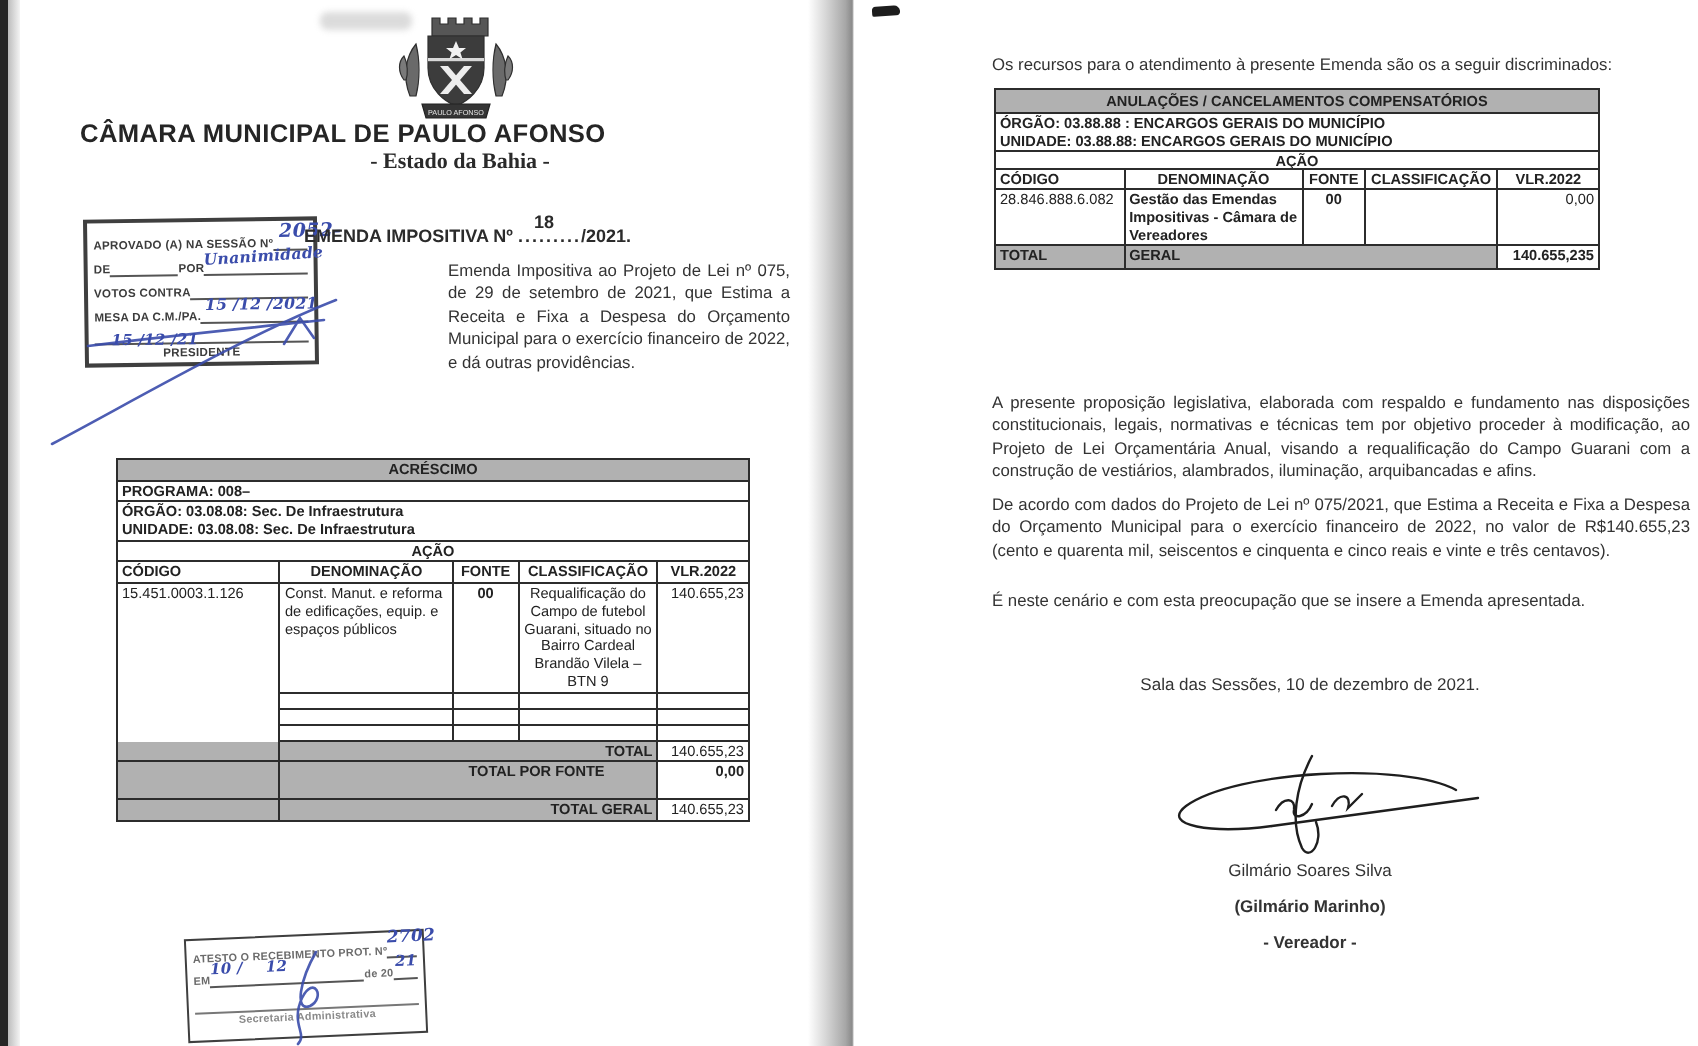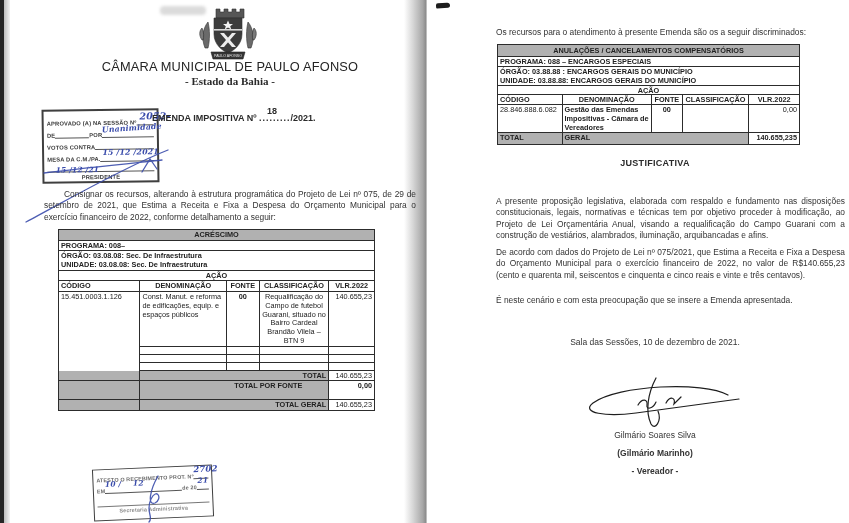--- a/index.html
+++ b/index.html
@@ -9,21 +9,21 @@
 
   
   .edge-left   { left:0; top:0; width:4px; height:523px; background:#262626; }
   .edge-left2  { left:4px; top:0; width:6px; height:523px; background:linear-gradient(90deg,#bdbdbd,#f4f4f4); }
   .divider     { left:404px; top:0; width:24px; height:523px;
                  background:linear-gradient(90deg,#ffffff 0%,#d9d9d9 35%,#a7a7a7 78%,#8a8a8a 92%,#ffffff 96%); }
   .smudge-top  { left:160px; top:6px; width:46px; height:9px; background:#9b9b9b; opacity:.35; filter:blur(1.5px); border-radius:4px; }
   .mark-right  { left:436px; top:3px; width:14px; height:5px; background:#1d1d1d; border-radius:2px 3px 2px 1px; transform:rotate(-4deg); }
 
   
-  .doc-title   { left:40px; top:59px; width:380px; text-align:center; font-size:12.8px; font-weight:400; letter-spacing:.2px; color:#252525; }
+  .doc-title   { left:40px; top:59px; width:380px; font-size:12.8px; font-weight:700; letter-spacing:.2px; color:#252525; }
   .doc-sub     { left:40px; top:75px; width:380px; text-align:center; font-family:"Liberation Serif", serif; font-weight:bold; font-size:11px; color:#2a2a2a; }
   .para        { font-size:8.4px; line-height:11.4px; text-align:justify; color:#333; }
   .emenda-line { left:152px; top:113px; font-size:9px; font-weight:bold; color:#2b2b2b; }
   .dots        { position:relative; letter-spacing:1px; }
   .dots .num   { position:absolute; top:-7px; left:8px; font-weight:bold; font-size:9px; letter-spacing:0; }
 
   
   .tbl   { border:1px solid #2c2c2c; font-size:7.3px; line-height:8.8px; color:#222; box-sizing:border-box; background:#fff; }
   .trow  { display:flex; box-sizing:border-box; }
   .bb    { border-bottom:1px solid #2c2c2c; }
@@ -119,22 +119,22 @@
         <path d="M22,35 C62,30 102,26 140,22"></path>
         <path d="M120,34 L128,21 L135,31"></path>
       </g>
     </svg>
 
     <div class="abs emenda-line">
       <span>EMENDA IMPOSITIVA Nº</span>
       <span class="dots"><span>.........</span><span class="num">18</span></span><span>/2021.</span>
     </div>
 
-
-    <div class="abs para" style="left:44px;top:189px;width:372px;text-indent:20px;">Consignar os recursos, alterando à estrutura programática do Projeto de Lei nº 075, de 29 de setembro de 2021, que Estima a Receita e Fixa a Despesa do Orçamento Municipal para o exercício financeiro de 2022, conforme detalhamento a seguir:</div>
+    <div class="abs para" style="left:224px;top:130px;width:171px;">Emenda Impositiva ao Projeto de Lei nº 075, de 29 de setembro de 2021, que Estima a Receita e Fixa a Despesa do Orçamento Municipal para o exercício financeiro de 2022, e dá outras providências.</div>
+
 
     <div class="abs tbl" style="left:58px;top:229px;width:317px;">
       <div class="trow bb gray" style="height:11px;">
           <div class="cell cen bold" style="width:100%;">ACRÉSCIMO</div>
         </div>
       <div class="trow bb" style="height:10px;">
           <div class="cell bold" style="width:100%;">PROGRAMA:  008–</div>
         </div>
       <div class="trow bb" style="height:20px;">
         <div class="cell bold" style="width:100%;">
@@ -227,23 +227,20 @@
   </div>
 
   <div class="abs" style="left:428px;top:0;width:421px;height:523px;">
 
     <div class="abs para" style="left:68px;top:27px;width:349px;">Os recursos para o atendimento à presente Emenda são os a seguir discriminados:</div>
 
     <div class="abs tbl" style="left:69px;top:44px;width:303px;">
       <div class="trow bb gray" style="height:12px;">
           <div class="cell cen bold" style="width:100%;padding-top:2px;">ANULAÇÕES / CANCELAMENTOS COMPENSATÓRIOS</div>
         </div>
-      <div class="trow bb" style="height:10px;">
-          <div class="cell bold" style="width:100%;">PROGRAMA:  088  – ENCARGOS ESPECIAIS</div>
-        </div>
       <div class="trow bb" style="height:19px;">
         <div class="cell bold" style="width:100%;">
           <div>ÓRGÃO: 03.88.88 : ENCARGOS GERAIS DO MUNICÍPIO</div>
           <div>UNIDADE: 03.88.88: ENCARGOS GERAIS DO MUNICÍPIO</div>
         </div>
       </div>
       <div class="trow bb" style="height:9px;">
           <div class="cell cen bold" style="width:100%;">AÇÃO</div>
         </div>
       <div class="trow" style="height:10px;">
@@ -260,21 +257,20 @@
         <div class="cell br bb" style="width:67px;"></div>
         <div class="cell bb rt" style="width:50px;">0,00</div>
       </div>
       <div class="trow" style="height:11px;">
         <div class="cell br gray bold" style="width:65px;">TOTAL</div>
         <div class="cell br gray bold" style="width:188px;">GERAL</div>
         <div class="cell rt bold" style="width:50px;">140.655,235</div>
       </div>
     </div>
 
-    <div class="abs cen bold" style="left:52px;top:158px;width:350px;font-size:9px;letter-spacing:.3px;text-align:center;color:#2b2b2b;">JUSTIFICATIVA</div>
 
     <div class="abs para" style="left:68px;top:196px;width:349px;">A presente proposição legislativa, elaborada com respaldo e fundamento nas disposições constitucionais, legais, normativas e técnicas tem por objetivo proceder à modificação, ao Projeto de Lei Orçamentária Anual, visando a requalificação do Campo Guarani com a construção de vestiários, alambrados, iluminação, arquibancadas e afins.</div>
     <div class="abs para" style="left:68px;top:247px;width:349px;">De acordo com dados do Projeto de Lei nº 075/2021, que Estima a Receita e Fixa a Despesa do Orçamento Municipal para o exercício financeiro de 2022, no valor de R$140.655,23 (cento e quarenta mil, seiscentos e cinquenta e cinco reais e vinte e três centavos).</div>
     <div class="abs para" style="left:68px;top:295px;width:349px;">É neste cenário e com esta preocupação que se insere a Emenda apresentada.</div>
 
     <div class="abs sig-name" style="left:52px;top:337px;width:350px;">Sala das Sessões, 10 de dezembro de 2021.</div>
 
     <svg class="abs" style="left:150px;top:373px;" width="165" height="58" viewBox="0 0 165 58">
       <g fill="none" stroke="#1e1e1e" stroke-width="1.2" stroke-linecap="round">
         <path d="M150,22 C125,8 40,12 15,30 C2,40 28,44 58,40 C95,35 130,30 161,26"></path>

